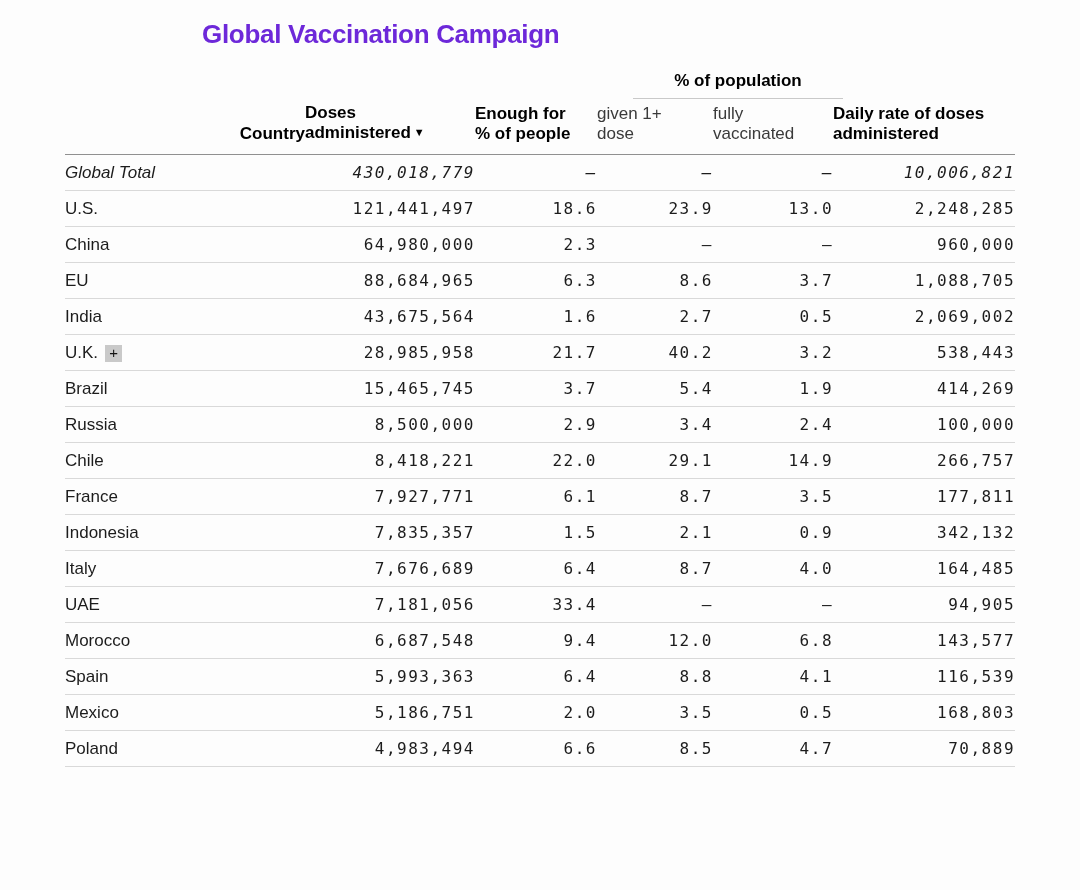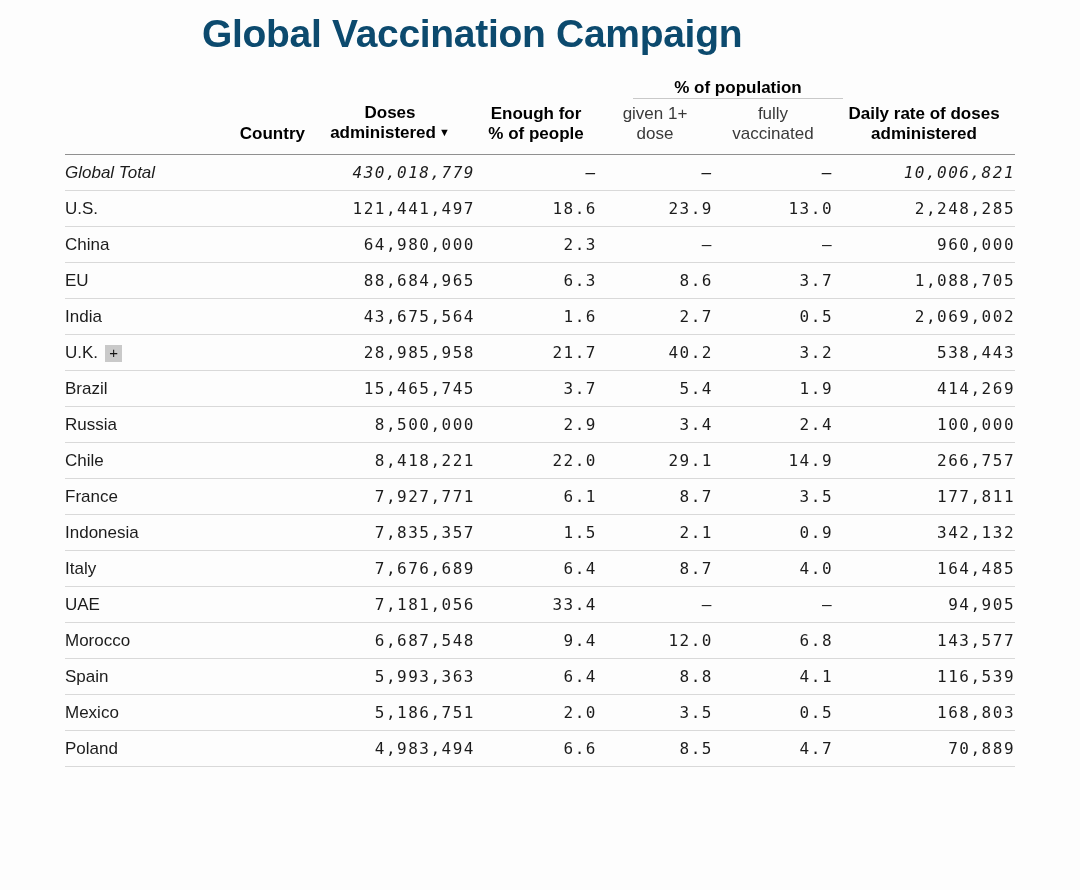--- a/index.html
+++ b/index.html
@@ -12,23 +12,23 @@
     font-family: "Liberation Sans", sans-serif;
     color: #1c1c1c;
     -webkit-font-smoothing: antialiased;
   }
   .container {
     padding-top: 13px;
     margin-left: 65px;
     width: 950px;
   }
   .title {
-    font-size: 39px;
+    font-size: 26px;
     font-weight: bold;
-    color: #0c4a6e;
+    color: #6d28d9;
     letter-spacing: -0.3px;
     line-height: 42px;
     margin: 0 0 0 137px;
   }
   table.vax {
     border-collapse: collapse;
     table-layout: fixed;
     width: 950px;
     margin-top: 6px;
   }
@@ -38,33 +38,33 @@
     font-size: 17px;
     font-weight: bold;
     color: #000;
     vertical-align: bottom;
   }
   tr.spanner-row th { height: 38px; }
   .spanner-inner {
     margin-left: 36px;
     margin-right: -10px;
     border-bottom: 1px solid #c9c9c9;
-    padding-bottom: 0;
+    padding-bottom: 7px;
     text-align: center;
     font-size: 17px;
     font-weight: bold;
     color: #000;
   }
   tr.header-row th {
     border-bottom: 1px solid #909090;
     padding: 4px 0 10px 0;
     line-height: 20px;
   }
   th.h-left  { text-align: right; }
-  th.h-right { text-align: center; }
+  th.h-right { text-align: left; }
   th.sub {
     font-weight: normal;
     color: #3a3a3a;
   }
   .hline { display: block; }
   .sort-arrow {
     font-size: 11px;
     display: inline-block;
     transform: translateY(-2px);
     margin-left: 3px;

